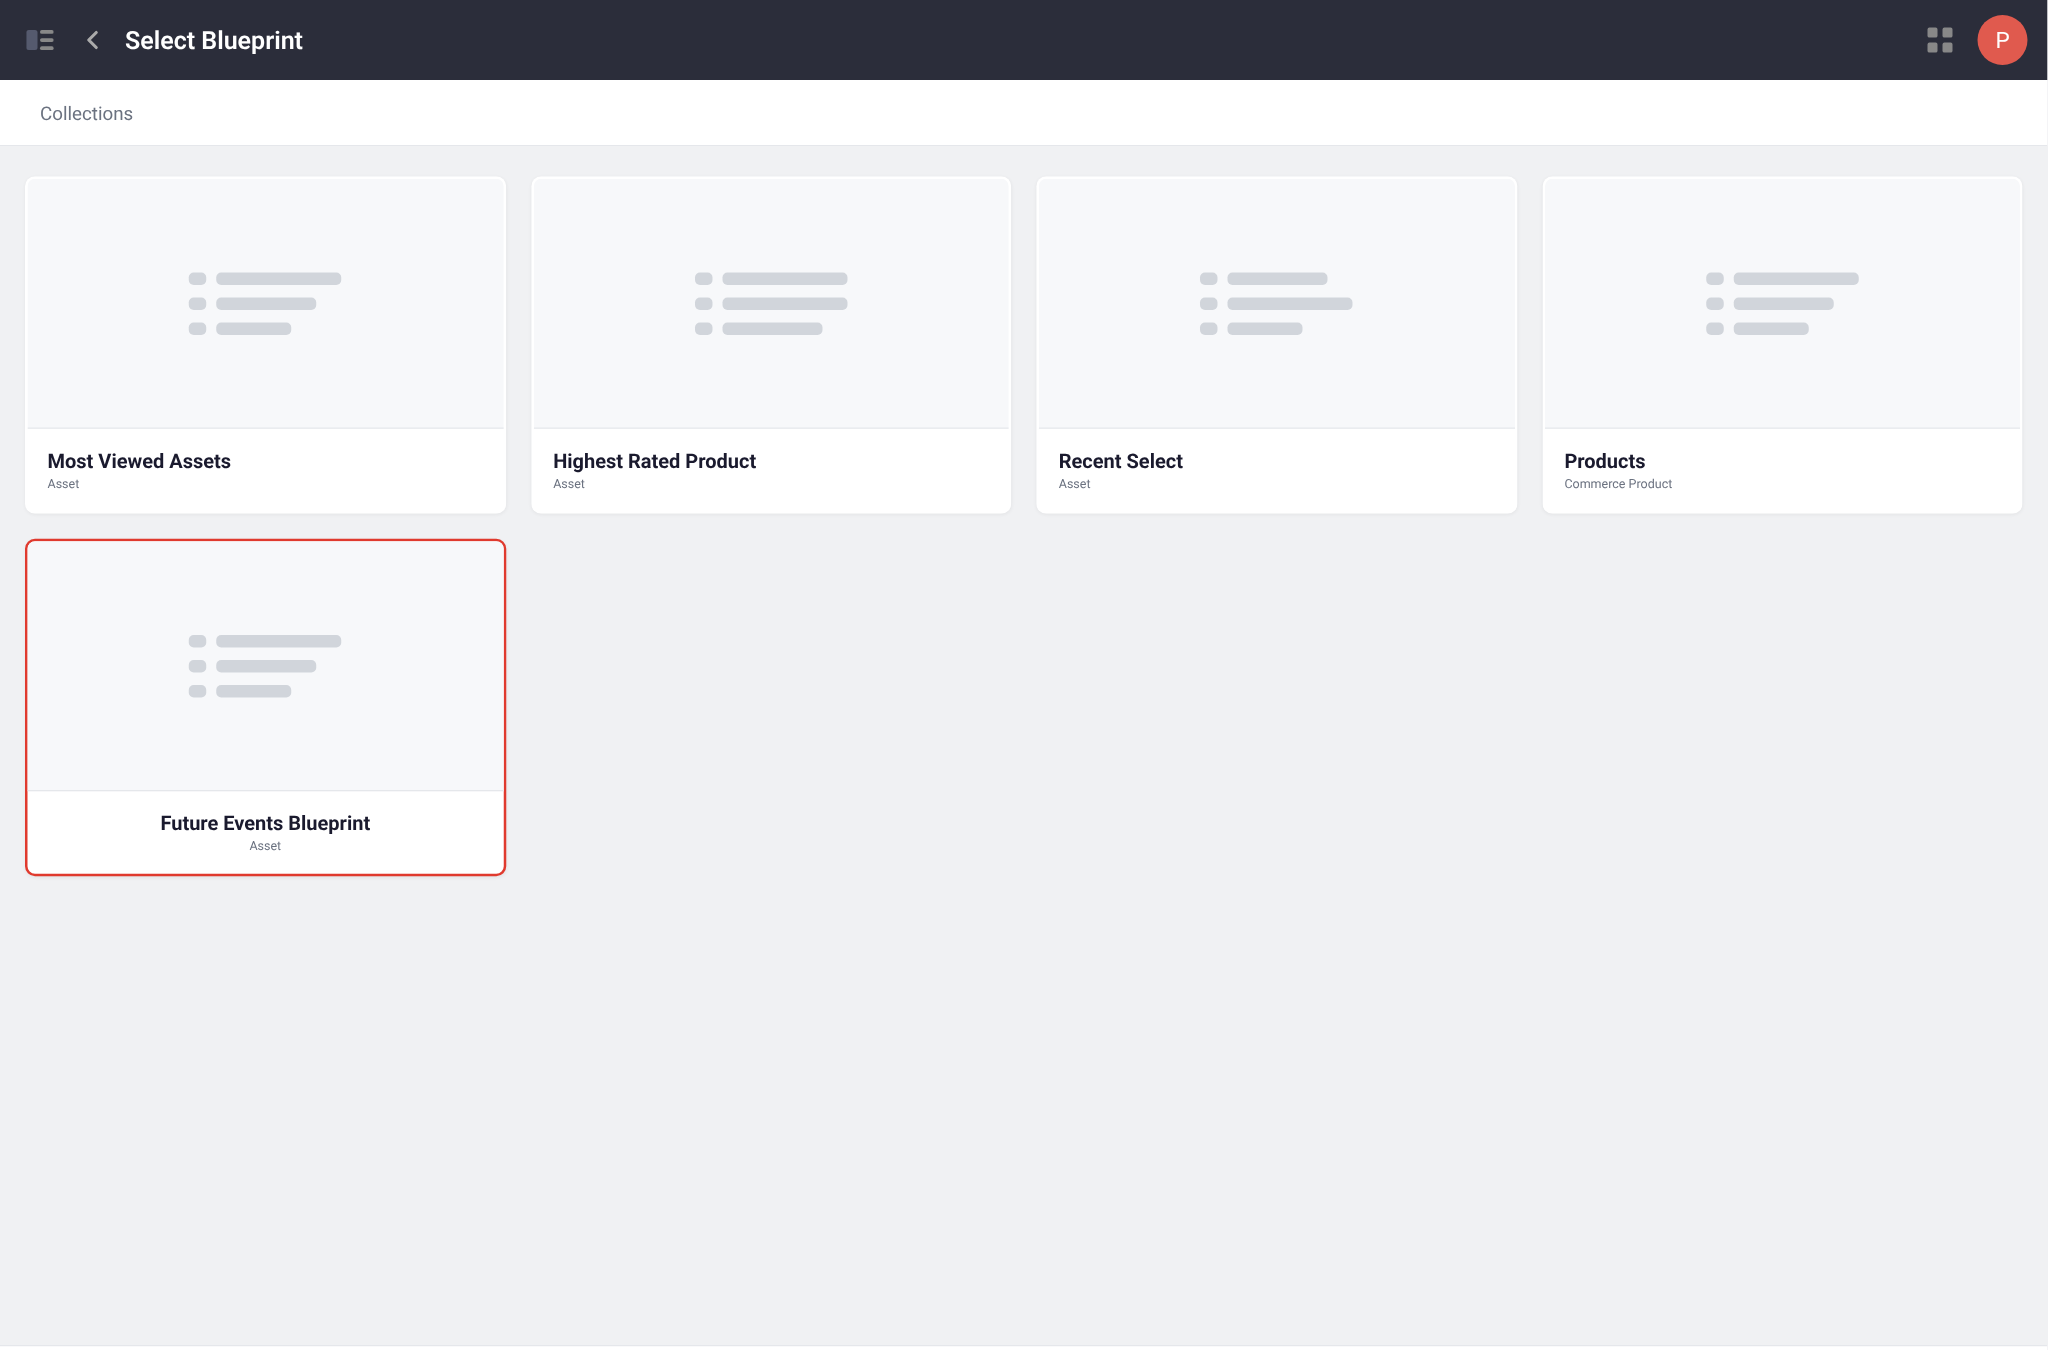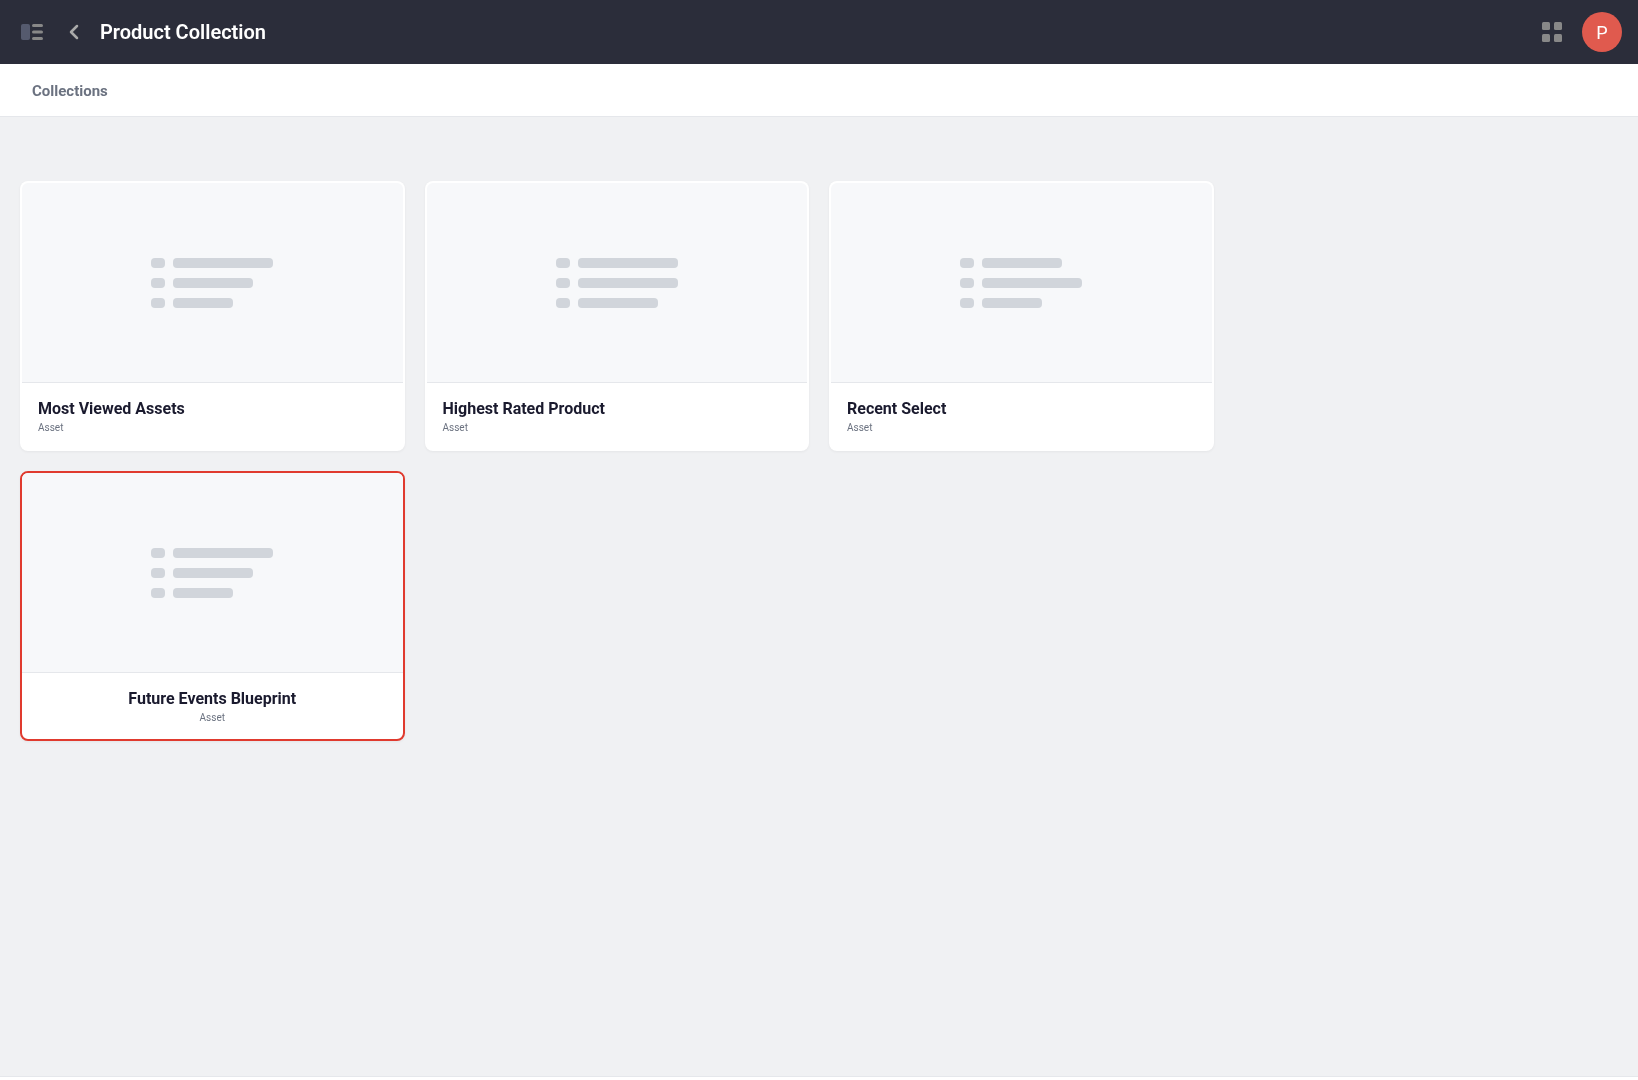--- a/index.html
+++ b/index.html
@@ -51,42 +51,41 @@
       padding: 0 16px;
       border-bottom: 1px solid #e5e7eb;
     }
     .tab {
       padding: 18px 16px 14px;
       font-size: 15px;
       cursor: pointer;
       color: #6b7280;
       border-bottom: 3px solid transparent;
       margin-bottom: -1px;
-      font-weight: 700;
+      font-weight: 400;
     }
     .tab.active {
       color: #1a1a2e;
       font-weight: 700;
       border-bottom: 3px solid #4f6ef7;
     }
 
     
     .main-content {
       padding: 24px 20px;
       background: #f0f1f3;
       min-height: calc(100vh - 64px - 57px);
     }
 
     
     .card-grid {
       display: grid;
       grid-template-columns: repeat(4, 1fr);
       gap: 20px;
       margin-bottom: 20px;
-      margin-top: 40px;
     }
     .card-row-2 {
       display: grid;
       grid-template-columns: repeat(4, 1fr);
       gap: 20px;
     }
 
     .card {
       background: #ffffff;
       border-radius: 8px;
@@ -171,21 +170,21 @@
       <rect x="11" y="0" width="11" height="3" rx="1.5" fill="#888"></rect>
       <rect x="11" y="6.5" width="11" height="3" rx="1.5" fill="#888"></rect>
       <rect x="11" y="13" width="11" height="3" rx="1.5" fill="#888"></rect>
     </svg>
   </div>
   <div class="header-back-btn">
     <svg width="10" height="16" viewBox="0 0 10 16" fill="none">
       <path d="M8 2L2 8L8 14" stroke="#aaaaaa" stroke-width="2.5" stroke-linecap="round" stroke-linejoin="round"></path>
     </svg>
   </div>
-  <span class="header-title">Product Collection</span>
+  <span class="header-title">Select Blueprint</span>
   <div class="header-grid-icon">
     <svg width="22" height="22" viewBox="0 0 22 22" fill="none">
       <rect x="1" y="1" width="8" height="8" rx="1.5" fill="#888"></rect>
       <rect x="13" y="1" width="8" height="8" rx="1.5" fill="#888"></rect>
       <rect x="1" y="13" width="8" height="8" rx="1.5" fill="#888"></rect>
       <rect x="13" y="13" width="8" height="8" rx="1.5" fill="#888"></rect>
     </svg>
   </div>
   <div class="header-avatar">
     <span>P</span>
@@ -264,20 +263,42 @@
             <div class="skel-line skel-short"></div>
           </div>
         </div>
       </div>
       <div class="card-body">
         <div class="card-title">Recent Select</div>
         <div class="card-subtitle">Asset</div>
       </div>
     </div>
 
+    <div class="card">
+      <div class="card-preview">
+        <div class="skeleton-lines">
+          <div class="skeleton-row">
+            <div class="skel-dot"></div>
+            <div class="skel-line skel-long"></div>
+          </div>
+          <div class="skeleton-row">
+            <div class="skel-dot"></div>
+            <div class="skel-line skel-med"></div>
+          </div>
+          <div class="skeleton-row">
+            <div class="skel-dot"></div>
+            <div class="skel-line skel-short"></div>
+          </div>
+        </div>
+      </div>
+      <div class="card-body">
+        <div class="card-title">Products</div>
+        <div class="card-subtitle">Commerce Product</div>
+      </div>
+    </div>
 
   </div>
 
   <div class="card-row-2">
 
     <div class="card selected">
       <div class="card-preview">
         <div class="skeleton-lines">
           <div class="skeleton-row">
             <div class="skel-dot"></div>

